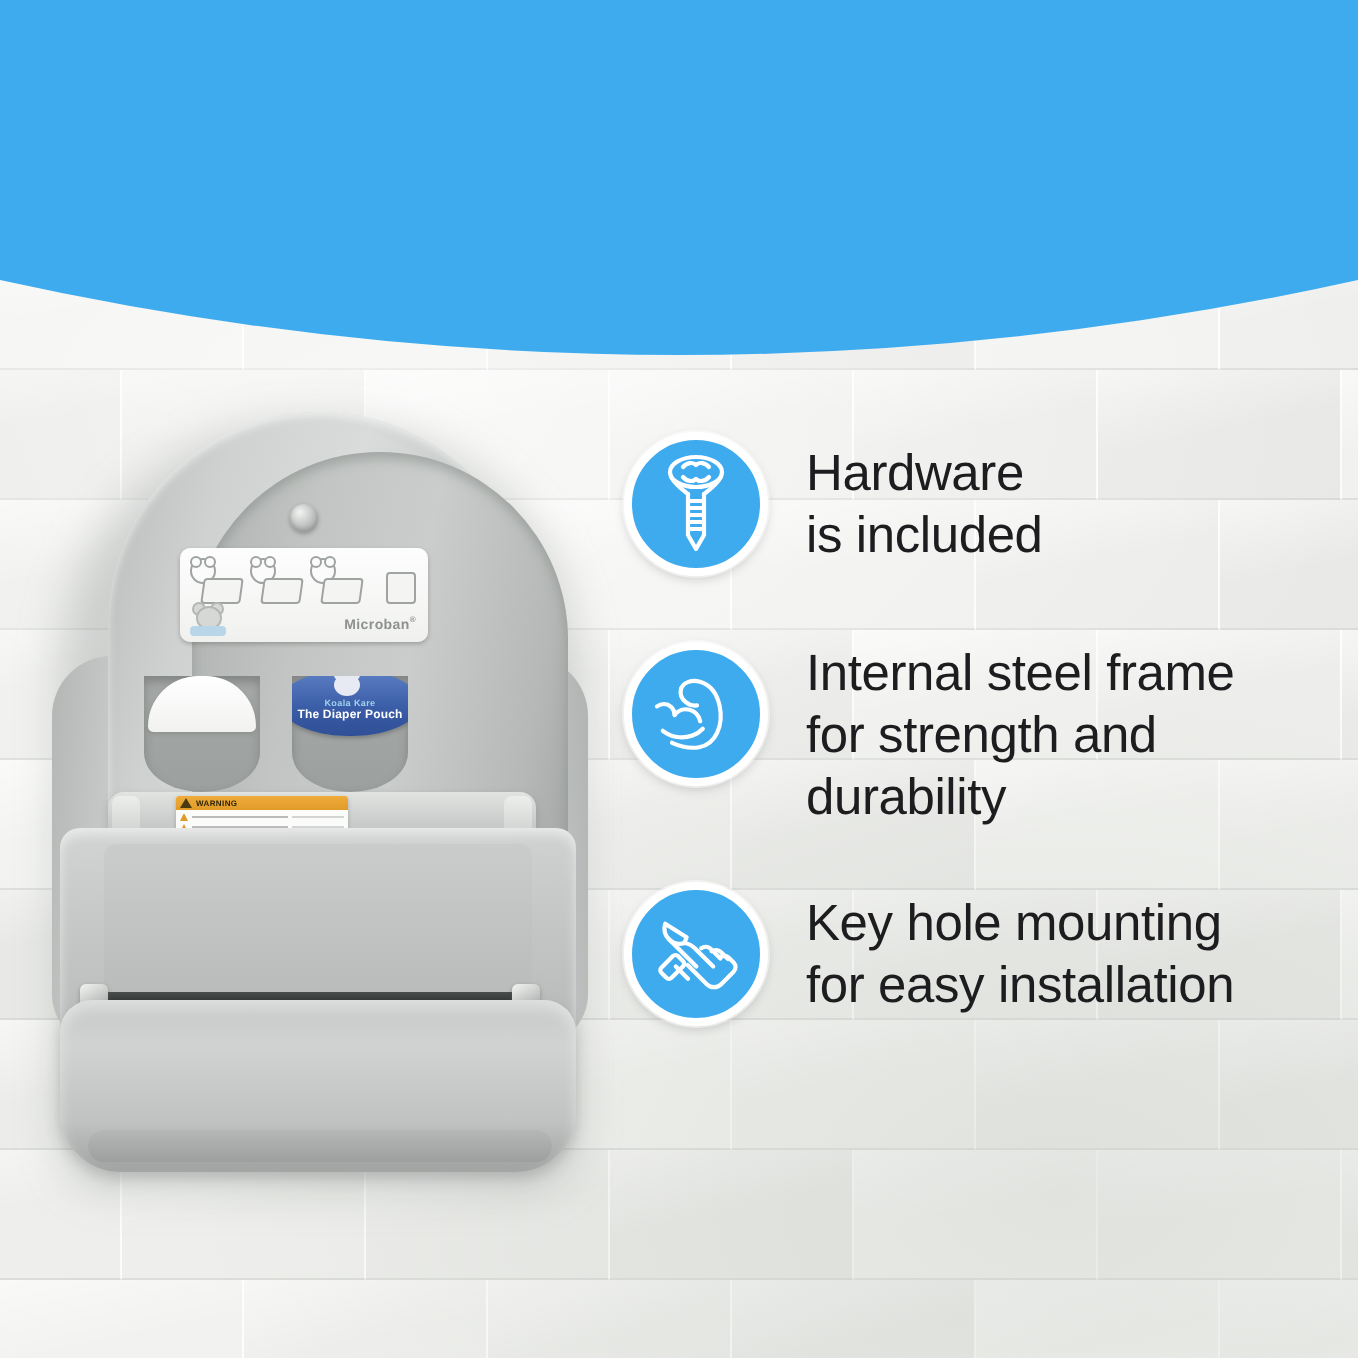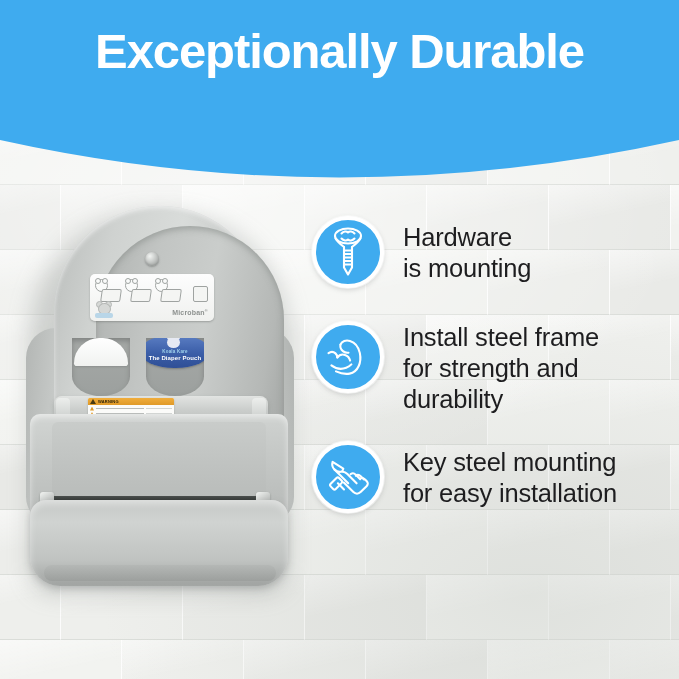--- a/index.html
+++ b/index.html
@@ -505,59 +505,58 @@
       <div class="f-icon">
         <svg width="44" height="52" viewBox="0 0 44 52" fill="none" stroke="#ffffff" stroke-width="2.1" stroke-linecap="round" stroke-linejoin="round">
           <ellipse cx="22" cy="10" rx="13" ry="7.5"></ellipse>
           <path d="M15.5 7.5c2-2.3 5-2.6 6.5-1 1.5-1.6 4.5-1.3 6.5 1M15.5 12.5c2 2.3 5 2.6 6.5 1 1.5 1.6 4.5 1.3 6.5-1"></path>
           <path d="M9.6 12.6c2.3 4 6.2 6.6 8.4 8.4M34.4 12.6c-2.3 4-6.2 6.6-8.4 8.4"></path>
           <path d="M18 21v20.5l4 7 4-7V21"></path>
           <path d="M18 24.5h8M18 28h8M18 31.5h8M18 35h8M18 38.5h8"></path>
         </svg>
       </div>
       <div class="f-text">Hardware
-is mounting</div>
+is included</div>
     </div>
 
     <div class="feature f2">
       <div class="f-icon">
         <svg width="48" height="44" viewBox="0 0 48 44" fill="none" stroke="#ffffff" stroke-width="2.1" stroke-linecap="round" stroke-linejoin="round">
           <path d="M16.5 9.5c1.2-3.5 5.5-4.8 9.5-3.6 5 1.5 8.5 6 9.8 12 1 4.6.6 9.5-1.2 13.4-1.8 3.9-5.2 6.6-9 7.3-4.6.8-9.6-.4-13.6-2.2"></path>
           <path d="M16.5 9.5c-.6 2.5.4 5 2.4 6.6 1.6 1.3 3.7 1.9 5.6 1.6"></path>
           <path d="M4.5 18.2c2.2-1.6 5-1.6 7 .2 1.2 1.1 1.8 2.6 1.8 4.1"></path>
           <path d="M13.3 22.5c1.8-2.4 4.8-3.4 7.6-2.6 2.6.8 4.6 3 5.2 5.7"></path>
           <path d="M7.4 30.4c4.2 3.3 9.8 4.2 14.8 2.4 2-.7 3.8-1.9 5.2-3.4"></path>
         </svg>
       </div>
-      <div class="f-text">Install steel frame
+      <div class="f-text">Internal steel frame
 for strength and
 durability</div>
     </div>
 
     <div class="feature f3">
       <div class="f-icon">
         <svg width="48" height="48" viewBox="0 0 48 48" fill="none" stroke="#ffffff" stroke-width="2.1" stroke-linecap="round" stroke-linejoin="round">
           <path d="M19.3 15.6 8.6 8.9c-.8 2.6-.2 5.6 1.9 7.7 2.1 2.1 5.1 2.7 7.7 1.9l1.1-2.9z"></path>
           <path d="M10.5 16.6 24.2 30.3"></path>
           <path d="M18.2 18.5c2 .3 3.8 1.2 5.2 2.6l9.2 9.2"></path>
           <path d="M26.6 21.1c1.6-1.1 3.7-.9 5 .5l4.6 4.6"></path>
           <path d="M31.8 22.6c1.6-1 3.6-.7 4.9.6l3.3 3.3"></path>
           <path d="M36.4 25.4c1.5-.7 3.3-.4 4.4.8l2 2c1.3 1.3 1.3 3.4 0 4.7l-6.2 6.2c-2 2-5.2 2-7.2 0l-9.6-9.6"></path>
           <rect x="5.4" y="32.1" width="11.8" height="7.2" rx="1.8" transform="rotate(-45 5.4 32.1)"></rect>
           <path d="M13.9 30.3 20 36.4"></path>
         </svg>
       </div>
-      <div class="f-text">Key steel mounting
+      <div class="f-text">Key hole mounting
 for easy installation</div>
     </div>
 
   </div>
 
   <div class="banner">
     <svg width="679" height="215" viewBox="0 0 679 215" aria-hidden="true">
       <path d="M0,0 H679 V140 Q339.5,215 0,140 Z" fill="#3fabef"></path>
     </svg>
     <div class="banner-text">
-      <span class="l2">Exceptionally Durable</span>
     </div>
   </div>
 
 </div>
 
 </body></html>

